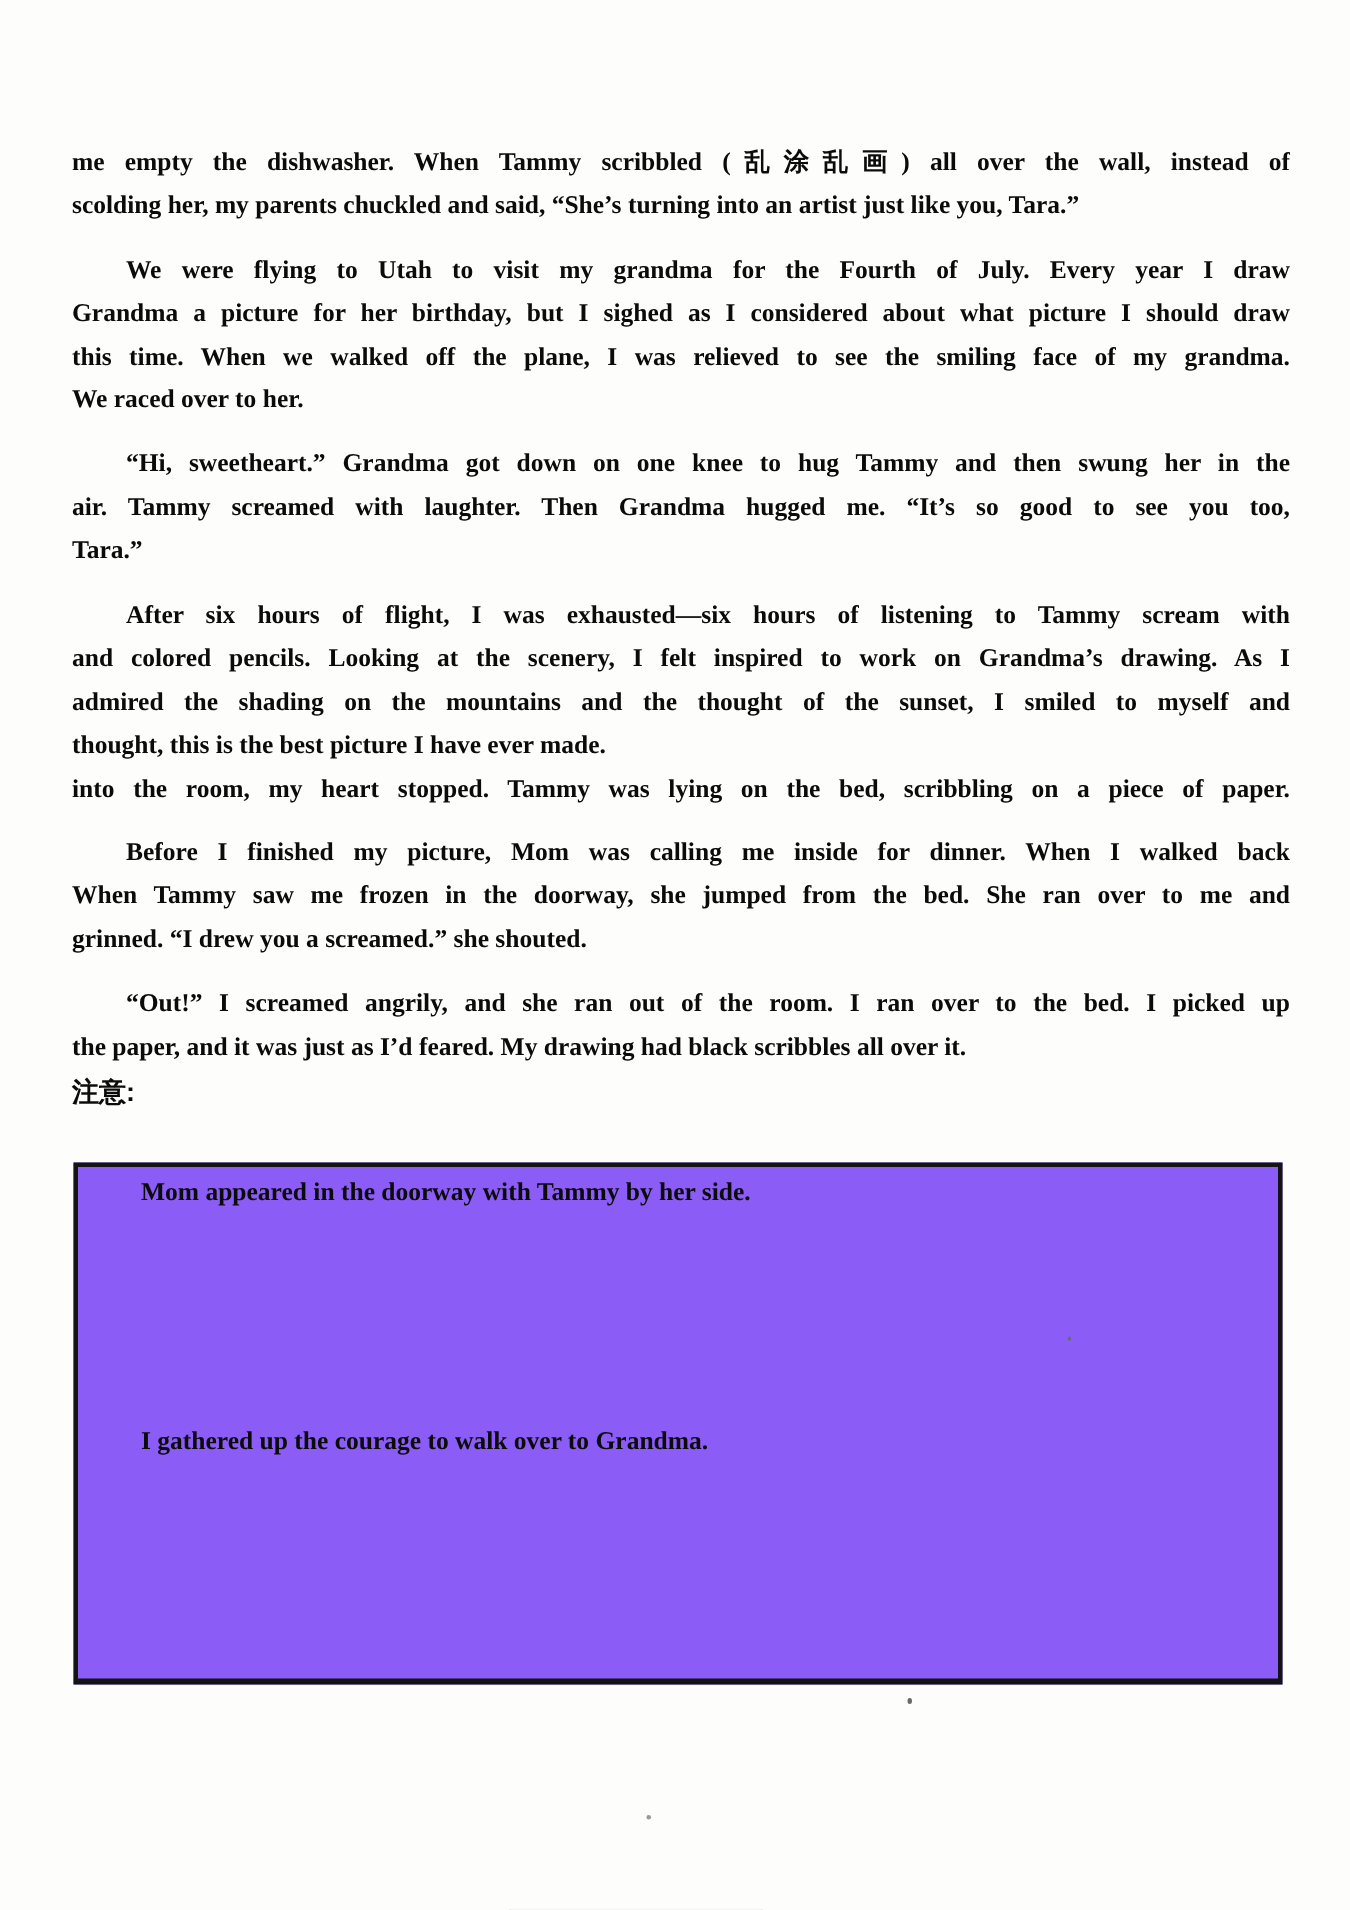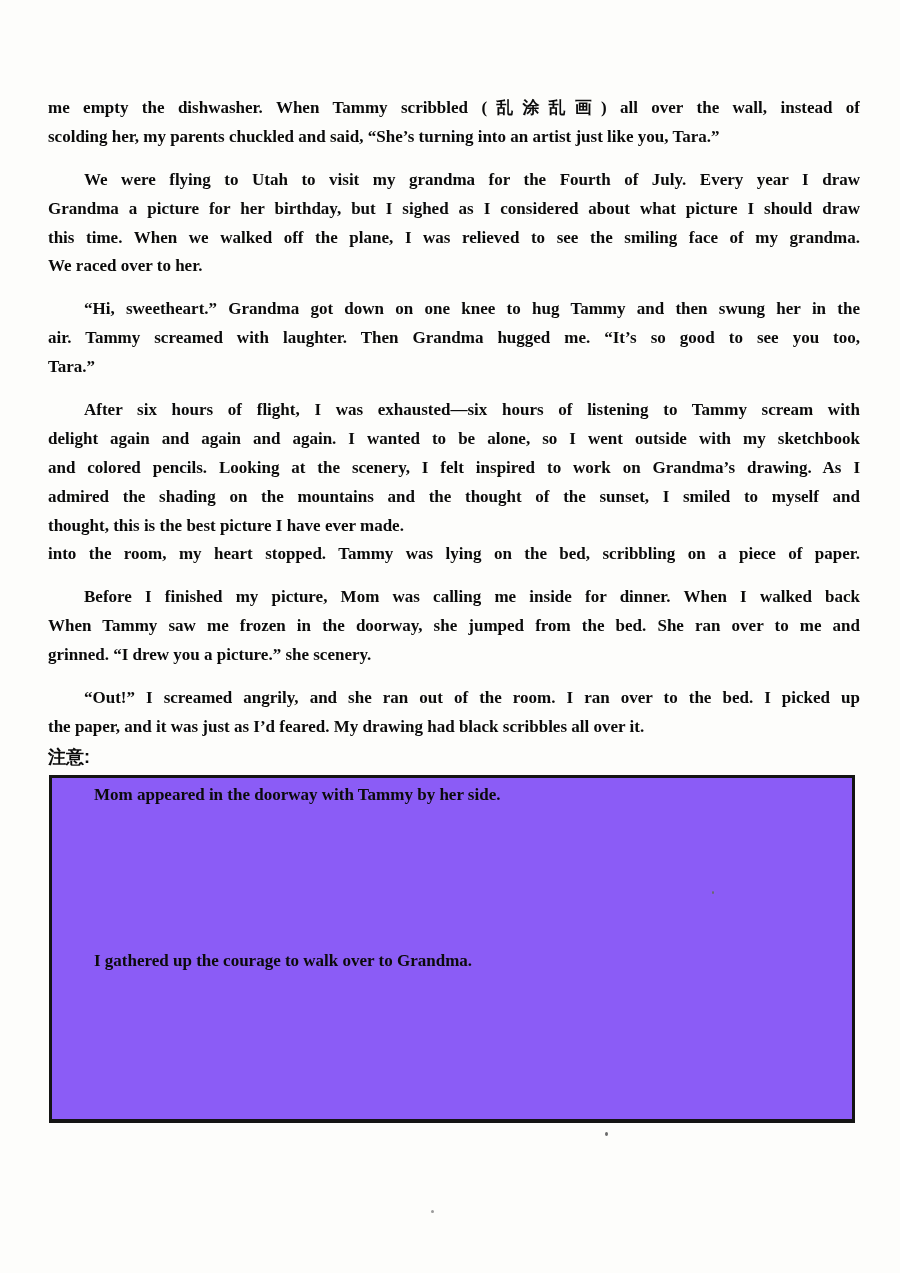--- a/index.html
+++ b/index.html
@@ -48,28 +48,27 @@
         <div class="pline j">me empty the dishwasher. When Tammy scribbled (乱涂乱画) all over the wall, instead of</div>
         <div class="pline">scolding her, my parents chuckled and said, “She’s turning into an artist just like you, Tara.”</div>
         <div class="pline j ind">We were flying to Utah to visit my grandma for the Fourth of July. Every year I draw</div>
         <div class="pline j">Grandma a picture for her birthday, but I sighed as I considered about what picture I should draw</div>
         <div class="pline j">this time. When we walked off the plane, I was relieved to see the smiling face of my grandma.</div>
         <div class="pline">We raced over to her.</div>
         <div class="pline j ind">“Hi, sweetheart.” Grandma got down on one knee to hug Tammy and then swung her in the</div>
         <div class="pline j">air. Tammy screamed with laughter. Then Grandma hugged me. “It’s so good to see you too,</div>
         <div class="pline">Tara.”</div>
         <div class="pline j ind">After six hours of flight, I was exhausted—six hours of listening to Tammy scream with</div>
-        <div class="pline j">delight again and again and again. I wanted to be alone, so I went outside with my sketchbook</div>
         <div class="pline j">and colored pencils. Looking at the scenery, I felt inspired to work on Grandma’s drawing. As I</div>
         <div class="pline j">admired the shading on the mountains and the thought of the sunset, I smiled to myself and</div>
         <div class="pline">thought, this is the best picture I have ever made.</div>
         <div class="pline j">into the room, my heart stopped. Tammy was lying on the bed, scribbling on a piece of paper.</div>
         <div class="pline j ind">Before I finished my picture, Mom was calling me inside for dinner. When I walked back</div>
         <div class="pline j">When Tammy saw me frozen in the doorway, she jumped from the bed. She ran over to me and</div>
-        <div class="pline">grinned. “I drew you a picture.” she scenery.</div>
+        <div class="pline">grinned. “I drew you a screamed.” she shouted.</div>
         <div class="pline j ind">“Out!” I screamed angrily, and she ran out of the room. I ran over to the bed. I picked up</div>
         <div class="pline">the paper, and it was just as I’d feared. My drawing had black scribbles all over it.</div>
       </div>
 
     <div class="notes-heading">注意:</div>
 
 
   </div>
 
   <div class="answer-box">

